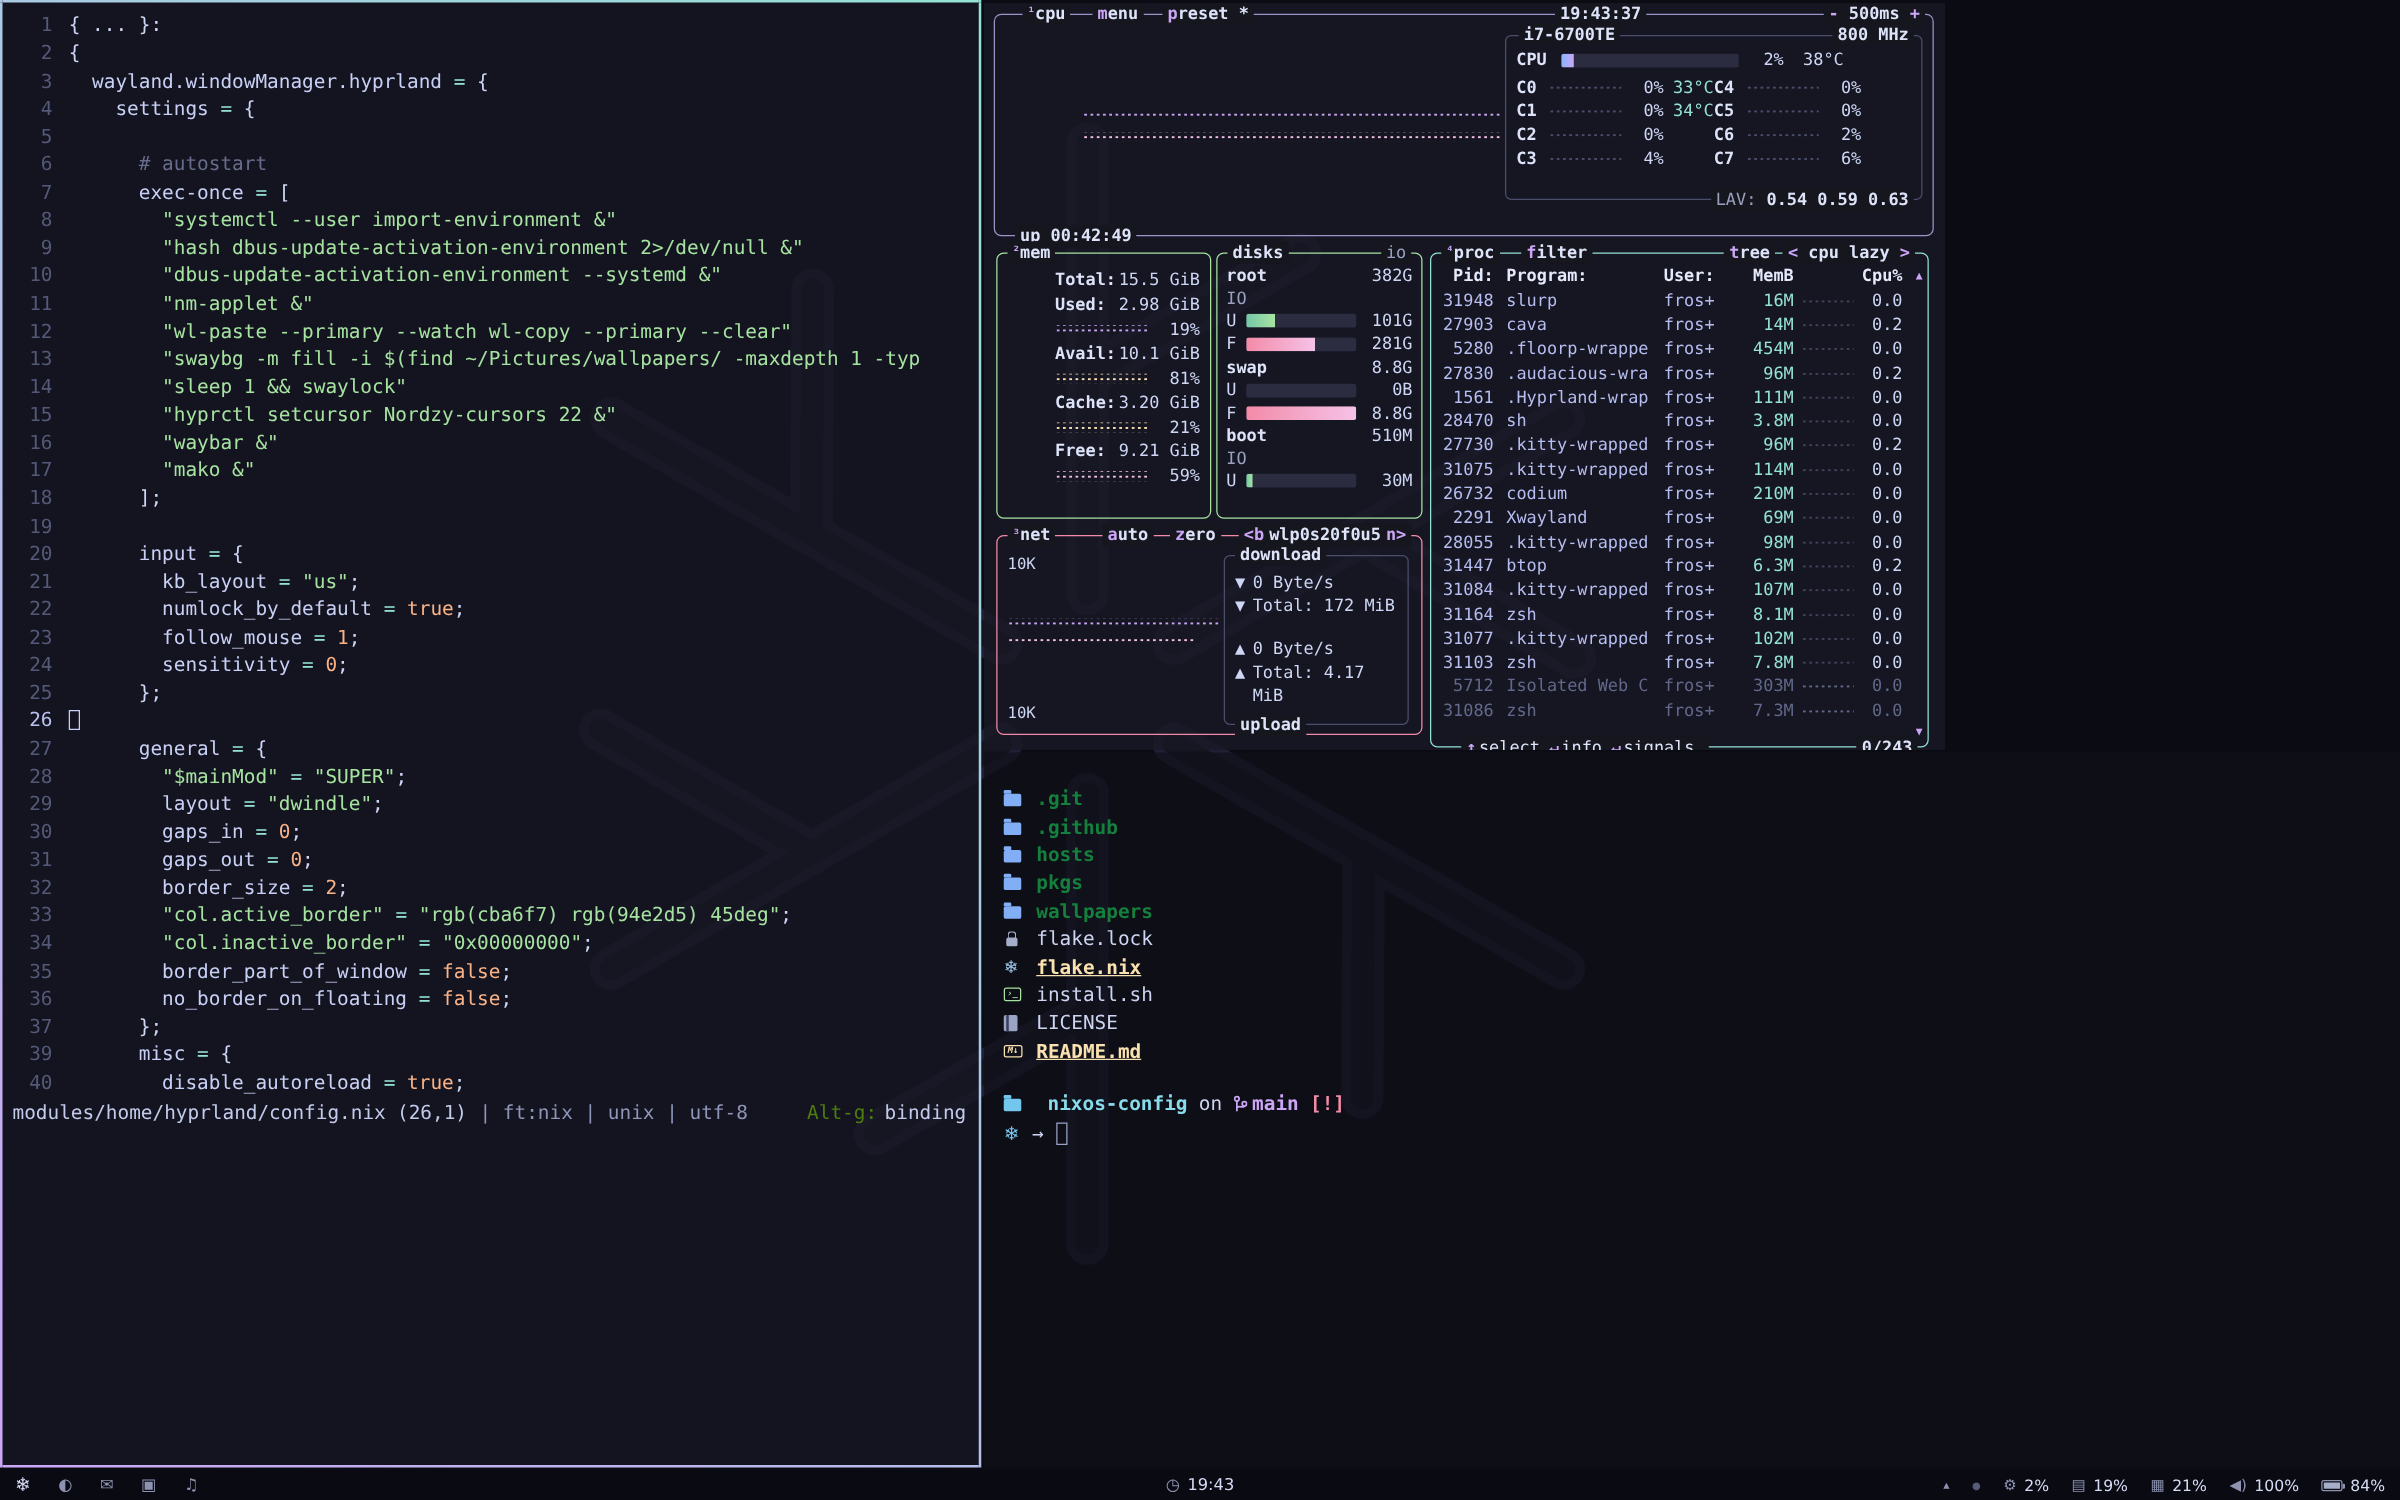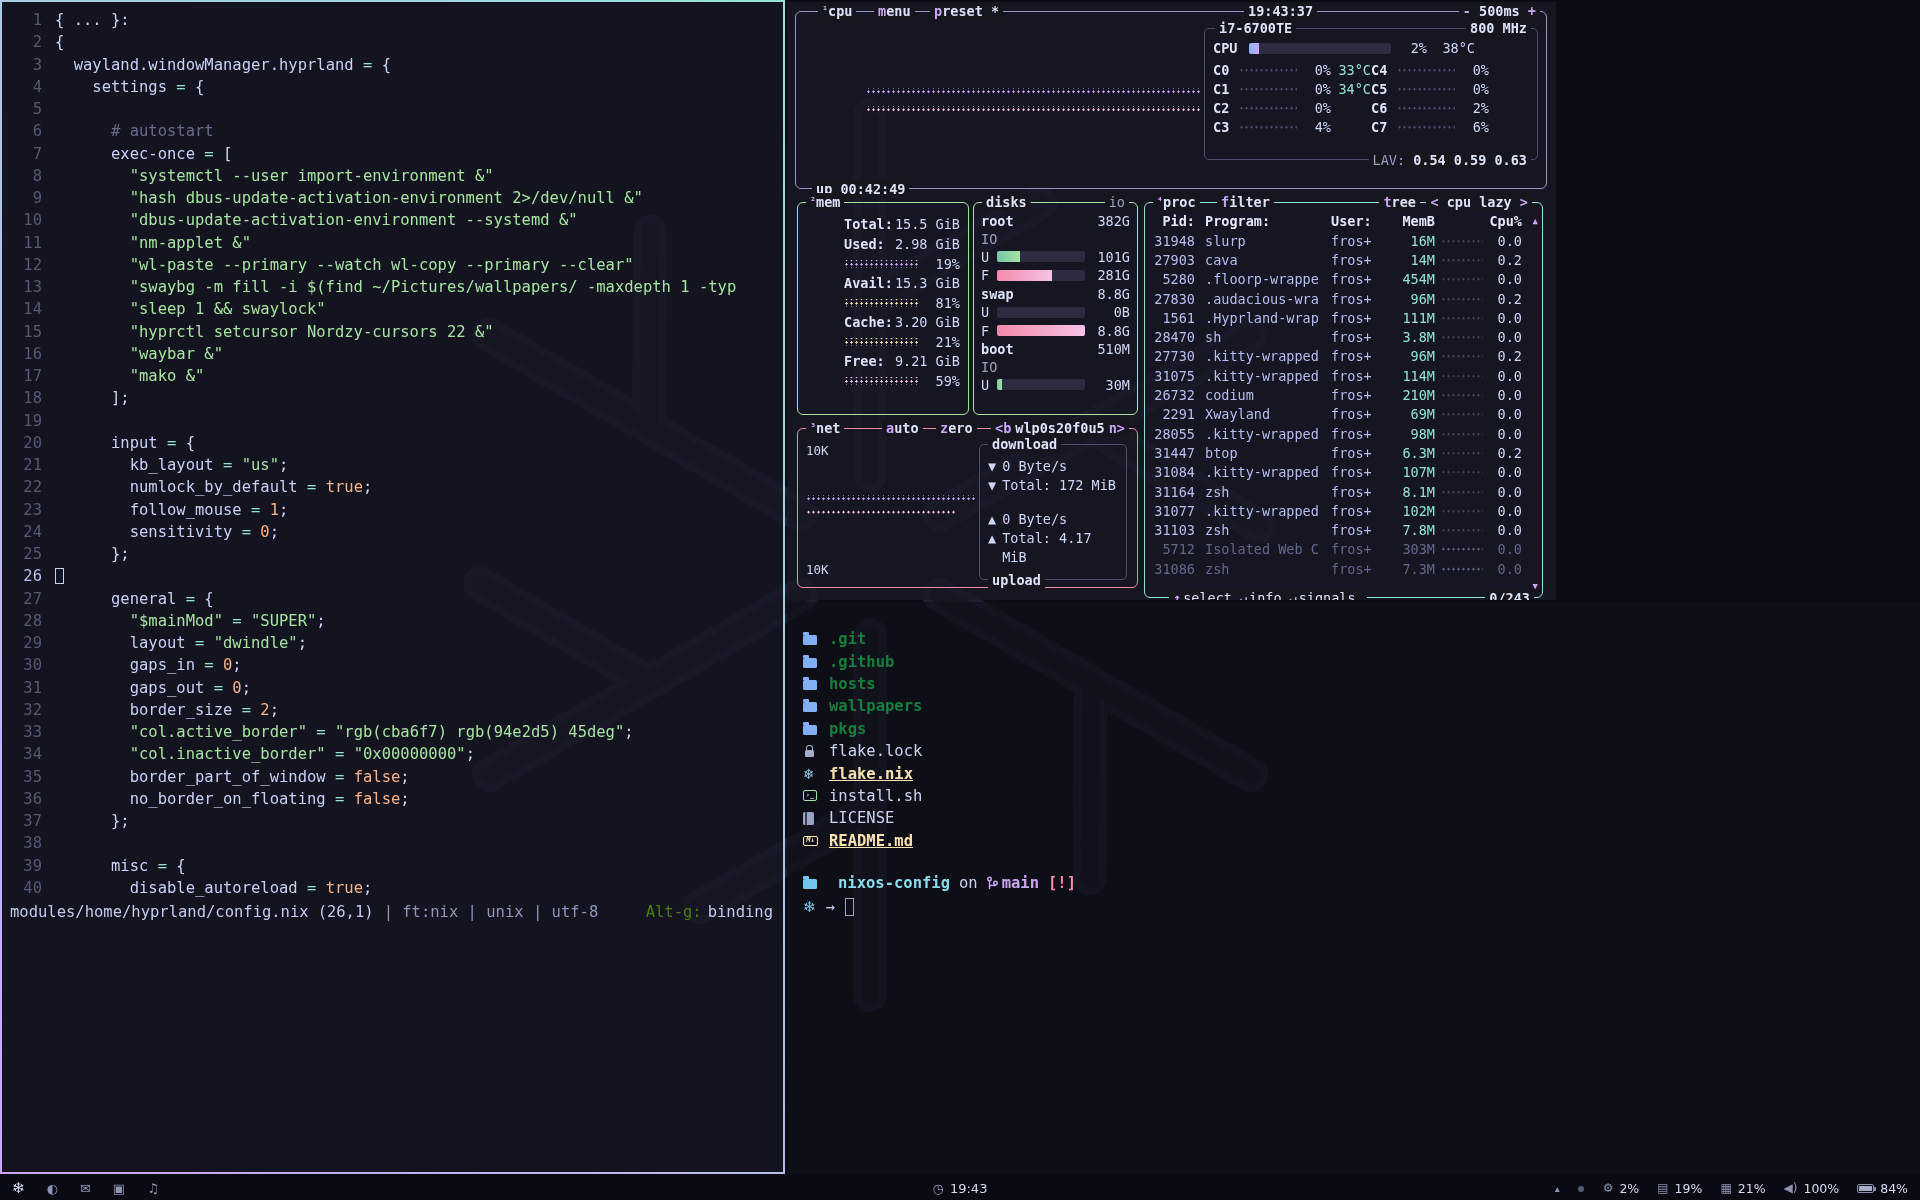--- a/index.html
+++ b/index.html
@@ -212,21 +212,20 @@
         <div class="eline"><span class="ln">28</span><span class="code"><span>        </span><span class="c-str">"$mainMod"</span><span> </span><span class="c-op">=</span><span> </span><span class="c-str">"SUPER"</span><span>;</span></span></div>
         <div class="eline"><span class="ln">29</span><span class="code"><span>        </span><span class="c-id">layout</span><span> </span><span class="c-op">=</span><span> </span><span class="c-str">"dwindle"</span><span>;</span></span></div>
         <div class="eline"><span class="ln">30</span><span class="code"><span>        </span><span class="c-id">gaps_in</span><span> </span><span class="c-op">=</span><span> </span><span class="c-num">0</span><span>;</span></span></div>
         <div class="eline"><span class="ln">31</span><span class="code"><span>        </span><span class="c-id">gaps_out</span><span> </span><span class="c-op">=</span><span> </span><span class="c-num">0</span><span>;</span></span></div>
         <div class="eline"><span class="ln">32</span><span class="code"><span>        </span><span class="c-id">border_size</span><span> </span><span class="c-op">=</span><span> </span><span class="c-num">2</span><span>;</span></span></div>
         <div class="eline"><span class="ln">33</span><span class="code"><span>        </span><span class="c-str">"col.active_border"</span><span> </span><span class="c-op">=</span><span> </span><span class="c-str">"rgb(cba6f7) rgb(94e2d5) 45deg"</span><span>;</span></span></div>
         <div class="eline"><span class="ln">34</span><span class="code"><span>        </span><span class="c-str">"col.inactive_border"</span><span> </span><span class="c-op">=</span><span> </span><span class="c-str">"0x00000000"</span><span>;</span></span></div>
         <div class="eline"><span class="ln">35</span><span class="code"><span>        </span><span class="c-id">border_part_of_window</span><span> </span><span class="c-op">=</span><span> </span><span class="c-num">false</span><span>;</span></span></div>
         <div class="eline"><span class="ln">36</span><span class="code"><span>        </span><span class="c-id">no_border_on_floating</span><span> </span><span class="c-op">=</span><span> </span><span class="c-num">false</span><span>;</span></span></div>
         <div class="eline"><span class="ln">37</span><span class="code"><span>      };</span></span></div>
-        <div class="eline"><span class="ln">38</span><span class="code"></span></div>
         <div class="eline"><span class="ln">39</span><span class="code"><span>      </span><span class="c-id">misc</span><span> </span><span class="c-op">=</span><span> {</span></span></div>
         <div class="eline"><span class="ln">40</span><span class="code"><span>        </span><span class="c-id">disable_autoreload</span><span> </span><span class="c-op">=</span><span> </span><span class="c-num">true</span><span>;</span></span></div>
       </div>
     <div id="statusline">
       <span class="sl-file">modules/home/hyprland/config.nix</span>
       <span class="sl-pos">(26,1)</span>
       <span class="sl-meta">| ft:nix | unix | utf-8</span>
       <span class="sl-right">
         <span class="sl-key">Alt-g:</span><span class="sl-lbl">binding</span>
       </span>
@@ -324,21 +323,21 @@
           <div class="mrow">
             <span class="mk">Used:</span>
             <span class="mv">2.98 GiB</span>
           </div>
           <div class="mgraph">
             <span class="dots" style="color: rgb(203, 166, 247); flex: 1 1 0%; height: 8px;"></span>
             <span class="mpct">19%</span>
           </div>
           <div class="mrow">
             <span class="mk">Avail:</span>
-            <span class="mv">15.3 GiB</span>
+            <span class="mv">10.1 GiB</span>
           </div>
           <div class="mgraph">
             <span class="dots" style="color: rgb(249, 226, 175); flex: 1 1 0%; height: 8px;"></span>
             <span class="mpct">81%</span>
           </div>
           <div class="mrow">
             <span class="mk">Cache:</span>
             <span class="mv">3.20 GiB</span>
           </div>
           <div class="mgraph">
@@ -629,27 +628,27 @@
         <div class="fline">
           <span class="ficon">
             <i class="ic-folder"></i>
           </span>
           <span class="fname f-dir">hosts</span>
         </div>
         <div class="fline">
           <span class="ficon">
             <i class="ic-folder"></i>
           </span>
+          <span class="fname f-dir">pkgs</span>
+        </div>
+        <div class="fline">
+          <span class="ficon">
+            <i class="ic-folder"></i>
+          </span>
           <span class="fname f-dir">wallpapers</span>
-        </div>
-        <div class="fline">
-          <span class="ficon">
-            <i class="ic-folder"></i>
-          </span>
-          <span class="fname f-dir">pkgs</span>
         </div>
         <div class="fline">
           <span class="ficon">
             <i class="ic-lock"></i>
           </span>
           <span class="fname f-plain">flake.lock</span>
         </div>
         <div class="fline">
           <span class="ficon">
             <span class="gl-nix">❄</span>

